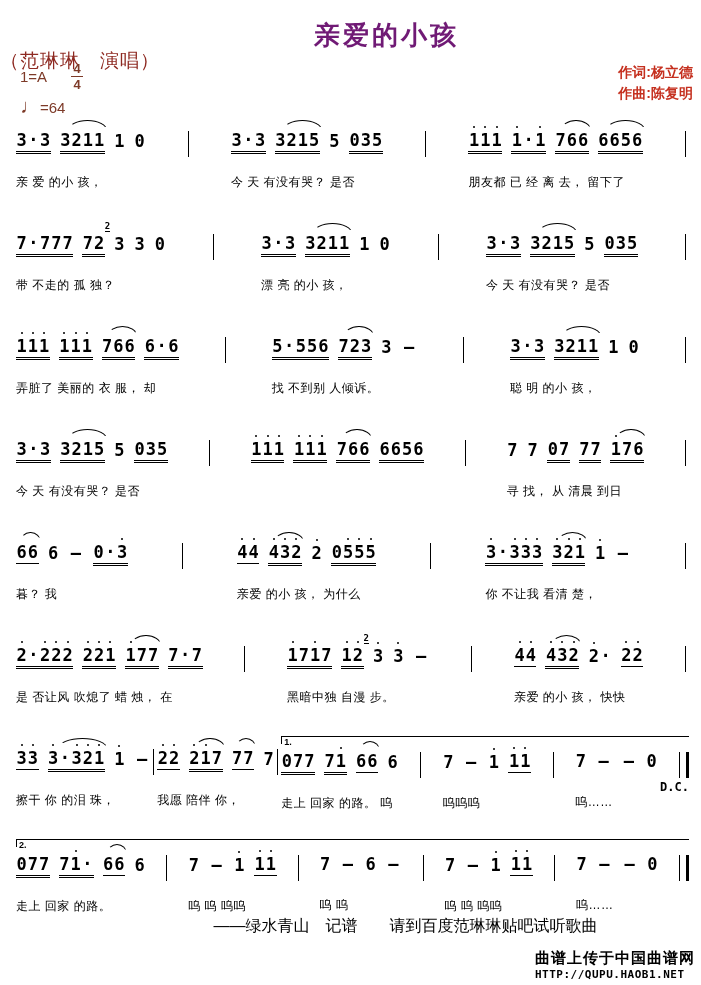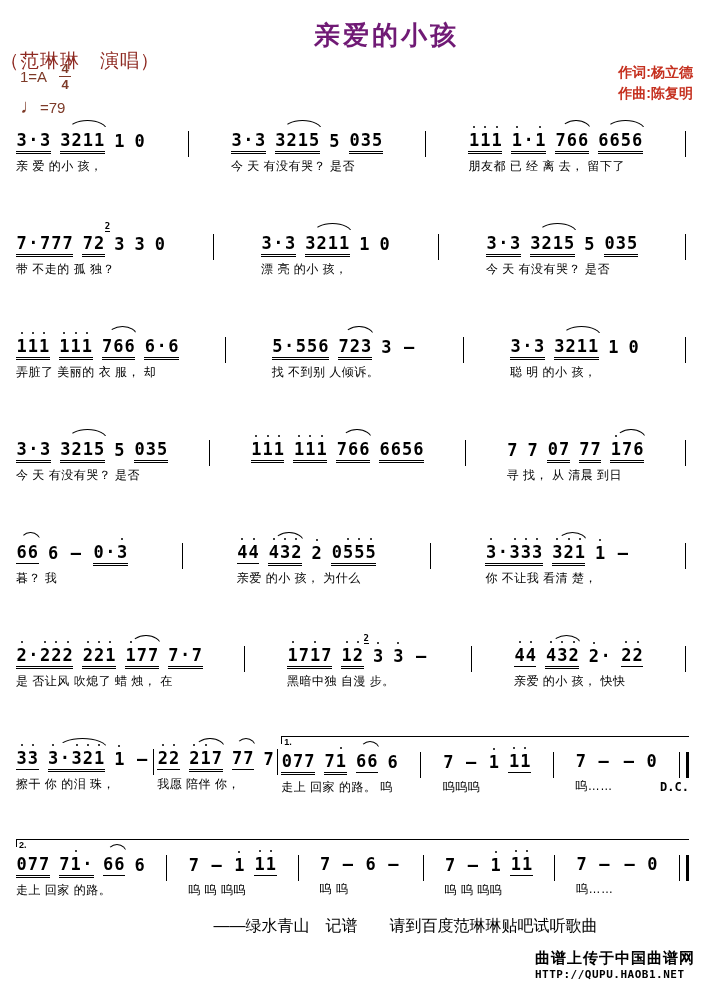--- a/index.html
+++ b/index.html
@@ -14,21 +14,21 @@
   }
   .subtitle{
     position:absolute;top:48px;left:0;width:100%;
     font-size:19px;letter-spacing:1px;
   }
   .credits{
     position:absolute;top:62px;right:8px;text-align:left;
     font-size:14px;line-height:21px;font-weight:bold;
   }
   .keyblock{position:absolute;top:62px;left:20px;font-size:15px;}
-  .keyline{display:flex;align-items:center;gap:12px;}
+  .keyline{display:flex;align-items:center;gap:24px;}
   .timesig{display:inline-flex;flex-direction:column;align-items:center;font-size:13px;font-weight:bold;line-height:13px;}
   .timesig .bar-line{width:12px;height:1px;background:currentColor;margin:1px 0;}
   .tempoline{margin-top:4px;font-size:15px;}
   .tempoline .notechar{font-size:20px;}
   
   .score{position:absolute;top:116px;left:16px;right:12px;}
   .system{display:flex;justify-content:space-between;align-items:flex-start;position:relative;height:62px;margin-bottom:41px;}
   .measure{display:flex;flex-direction:column;}
   .notes-row{display:flex;gap:9px;padding-top:16px;align-items:flex-end;}
   .grp{position:relative;display:inline-flex;padding-bottom:2px;white-space:nowrap;}
@@ -41,21 +41,21 @@
   .d.dash{margin:0 3px;}
   .hidot{position:absolute;top:-6px;left:50%;margin-left:-1px;width:2px;height:2px;background:#000;border-radius:50%;}
   .slur{position:absolute;left:18%;right:-2px;top:-12px;height:8px;
         border:1px solid transparent;border-top:1px solid #000;
         border-radius:50% 50% 0 0 / 100% 100% 0 0;}
   .grace{position:absolute;left:-9px;top:-15px;font-size:9px;font-weight:bold;
          font-family:"DejaVu Sans Mono",monospace;border-bottom:1px double #000;}
   .bar{width:1px;height:26px;background:#000;margin:15px 3px 0;flex:none;}
   .bar-final{width:6px;height:26px;margin:15px 0 0 3px;background:transparent;
              border-left:1px solid #000;border-right:3px solid #000;flex:none;}
-  .lyric{font-size:12px;margin-top:6px;white-space:nowrap;letter-spacing:0.5px;}
+  .lyric{font-size:12px;margin-top:22px;white-space:nowrap;letter-spacing:0.5px;}
   .ending-group{display:flex;align-items:flex-start;position:relative;flex:1;
                 border-top:1px solid #000;margin-top:2px;padding-top:0;justify-content:space-between;}
   .ending-group::before{content:"";position:absolute;left:0;top:0;width:1px;height:7px;background:#000;}
   .ending-label{position:absolute;left:3px;top:0px;font-size:9px;font-weight:bold;}
   .tail{position:absolute;right:0;top:46px;font-size:12px;font-weight:bold;
         font-family:"DejaVu Sans Mono",monospace;}
   
   .transcriber{position:absolute;top:916px;left:0;width:100%;text-align:center;
                padding-left:110px;box-sizing:border-box;font-size:16px;font-weight:normal;}
   .siteblock{position:absolute;right:6px;bottom:4px;}
@@ -74,21 +74,21 @@
 <div class="keyblock" style="color: rgb(125, 58, 40);">
   <div class="keyline">
     <span>1=A</span>
     <span class="timesig">
       <span>4</span>
       <span class="bar-line"></span>
       <span>4</span>
     </span>
   </div>
   <div class="tempoline">
-    <span class="notechar">♩</span><span>=79</span>
+    <span class="notechar">♩</span><span>=64</span>
   </div>
 </div>
 
 <div class="score">
     <div class="system">
       <div class="measure">
         <div class="notes-row">
           <span class="grp u2">
             <span class="d">3</span>
             <span class="d aug">·</span>

